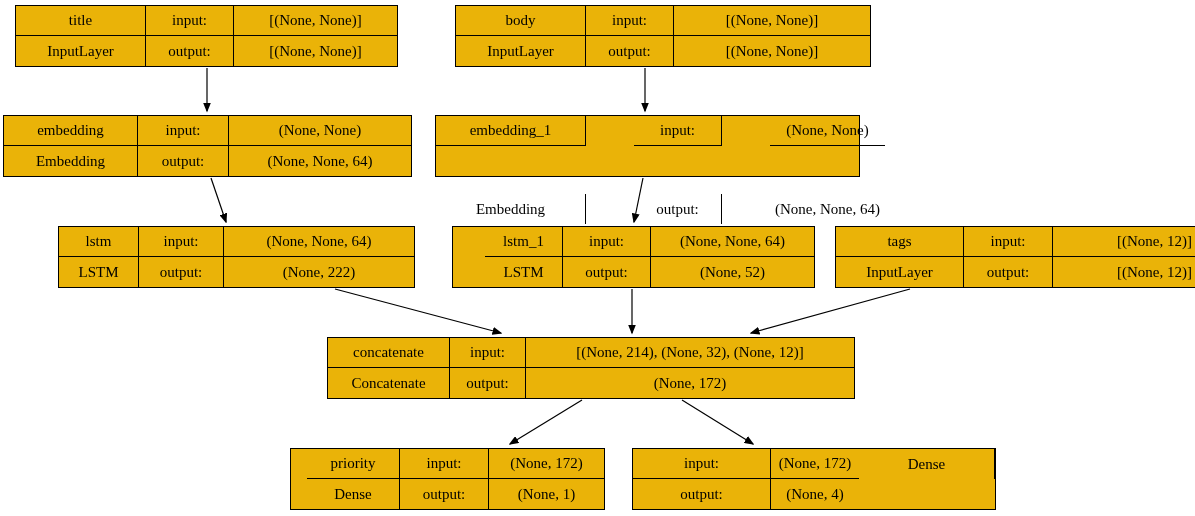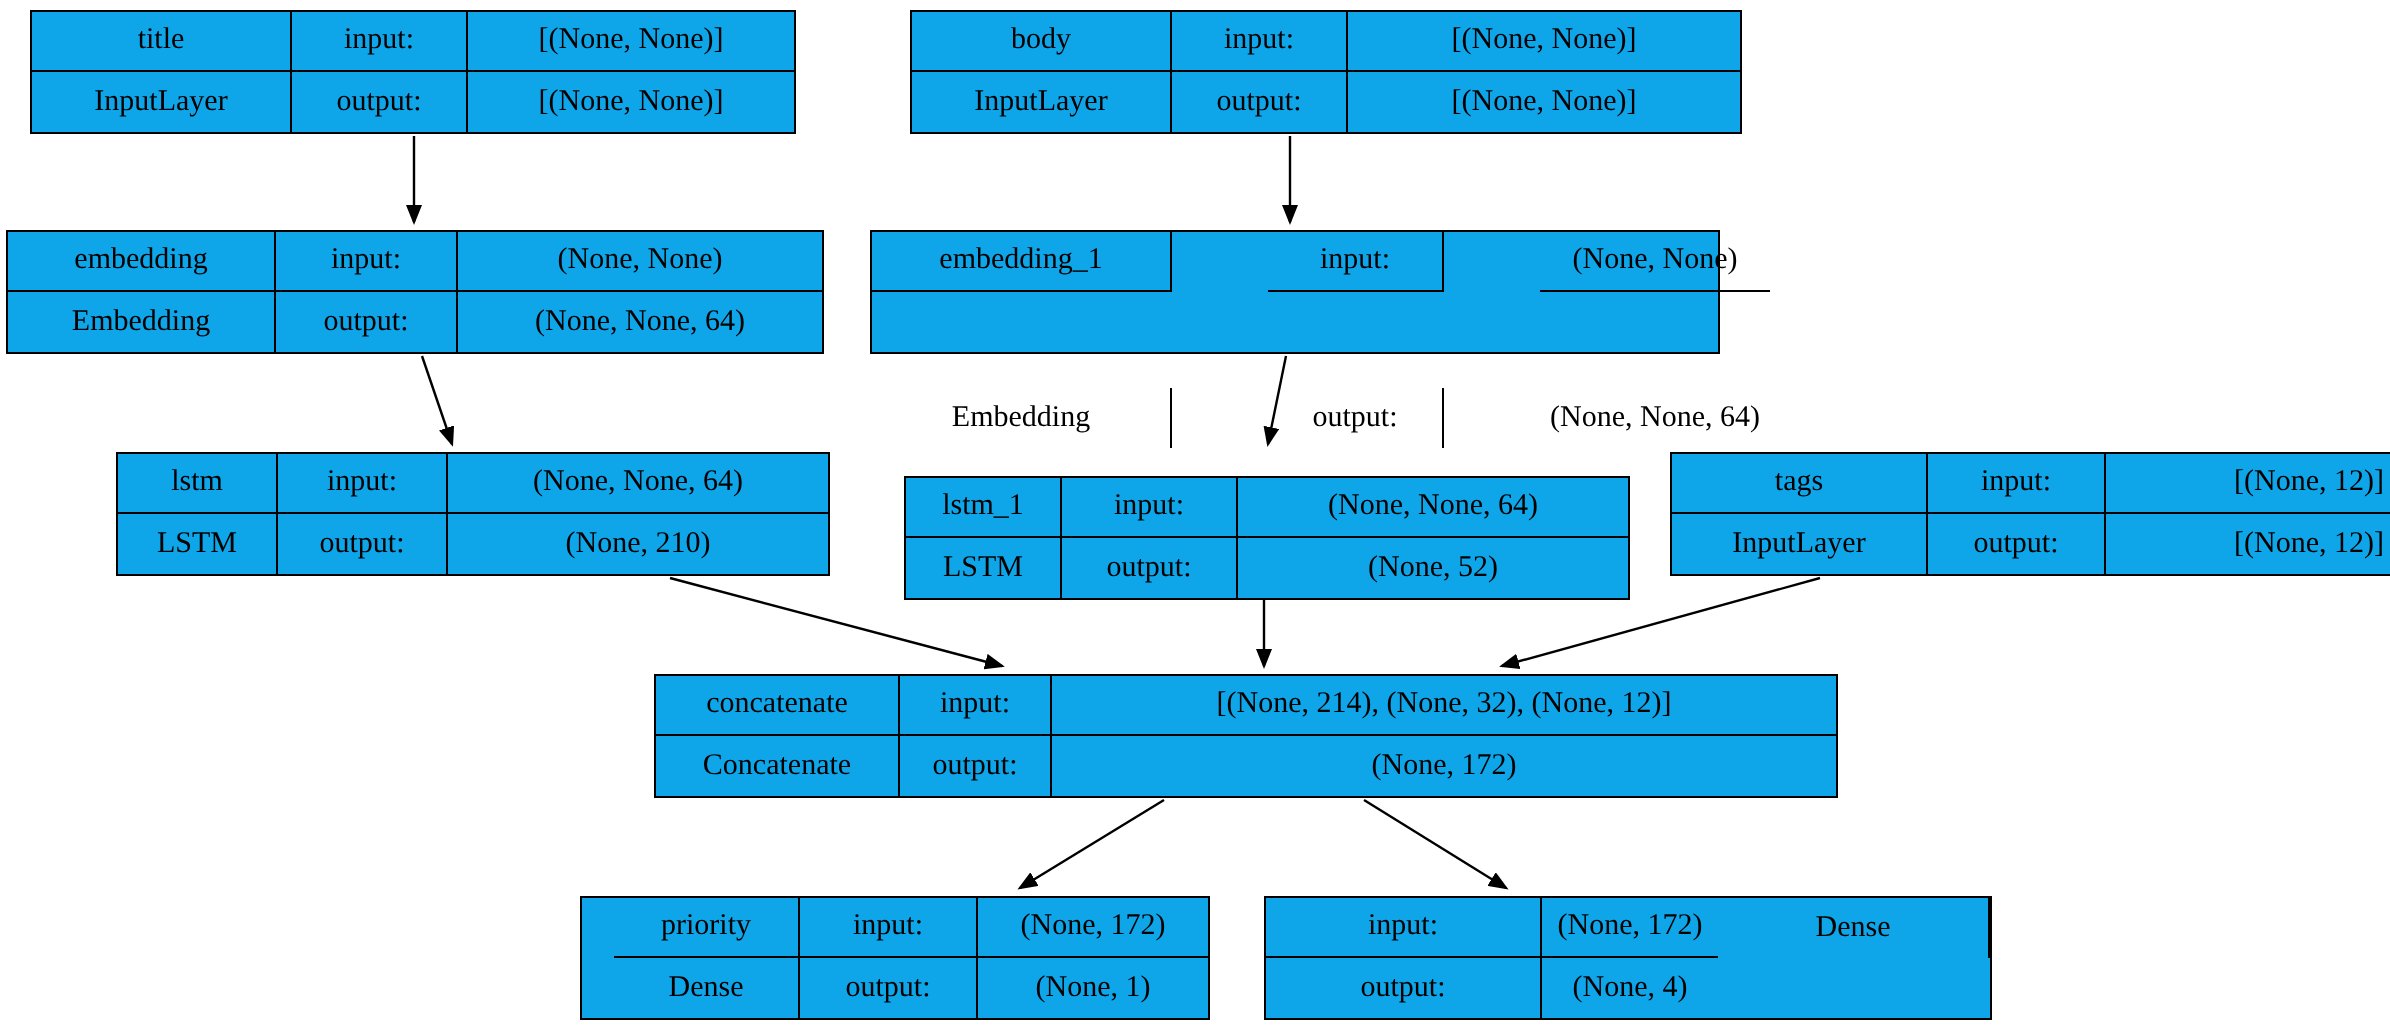--- a/index.html
+++ b/index.html
@@ -3,21 +3,21 @@
 <meta charset="utf-8">
 <style>
   html,body { margin:0; padding:0; background:#ffffff; }
   #canvas {
     position:relative; width:1195px; height:516px; background:#ffffff;
     font-family:"Liberation Serif","DejaVu Serif",serif; font-size:15px; color:#000000;
     overflow:hidden;
   }
   .node {
     position:absolute; height:62px; display:grid; grid-template-rows:30px 30px;
-    border:1px solid #000000; background:#0ea5e9; box-sizing:border-box;
+    border:1px solid #000000; background:#eab308; box-sizing:border-box;
   }
   .cell {
     display:flex; align-items:center; justify-content:center;
     padding:0 5px; white-space:nowrap; box-sizing:border-box;
     border-right:1px solid #000000; border-bottom:1px solid #000000;
   }
   .cell.lastcol { border-right:none; }
   .cell.lastrow { border-bottom:none; }
   svg.edges { position:absolute; left:0; top:0; pointer-events:none; }
   svg.edges line { stroke:#000000; stroke-width:1.2; }
@@ -79,42 +79,42 @@
     <div class="cell lastrow">output:</div>
     <div class="cell lastcol lastrow">(None, None, 64)</div>
   </div>
 
   <div class="node" style="left:58px; top:226px; width:357px; grid-template-columns:80px 85px 1fr;">
     <div class="cell">lstm</div>
     <div class="cell">input:</div>
     <div class="cell lastcol">(None, None, 64)</div>
     <div class="cell lastrow">LSTM</div>
     <div class="cell lastrow">output:</div>
-    <div class="cell lastcol lastrow">(None, 210)</div>
+    <div class="cell lastcol lastrow">(None, 222)</div>
   </div>
 
-  <div class="node" style="left:452px; top:238px; width:363px; grid-template-columns:78px 88px 1fr;">
+  <div class="node" style="left:452px; top:226px; width:363px; grid-template-columns:78px 88px 1fr;padding-left:32px;">
     <div class="cell">lstm_1</div>
     <div class="cell">input:</div>
     <div class="cell lastcol">(None, None, 64)</div>
     <div class="cell lastrow">LSTM</div>
     <div class="cell lastrow">output:</div>
     <div class="cell lastcol lastrow">(None, 52)</div>
   </div>
 
   <div class="node" style="left:835px; top:226px; width:422px; grid-template-columns:128px 89px 1fr;">
     <div class="cell">tags</div>
     <div class="cell">input:</div>
     <div class="cell lastcol">[(None, 12)]</div>
     <div class="cell lastrow">InputLayer</div>
     <div class="cell lastrow">output:</div>
     <div class="cell lastcol lastrow">[(None, 12)]</div>
   </div>
 
-  <div class="node" style="left:327px; top:337px; width:592px; grid-template-columns:122px 76px 1fr;">
+  <div class="node" style="left:327px; top:337px; width:528px; grid-template-columns:122px 76px 1fr;">
     <div class="cell">concatenate</div>
     <div class="cell">input:</div>
     <div class="cell lastcol">[(None, 214), (None, 32), (None, 12)]</div>
     <div class="cell lastrow">Concatenate</div>
     <div class="cell lastrow">output:</div>
     <div class="cell lastcol lastrow">(None, 172)</div>
   </div>
 
   <div class="node" style="left:290px; top:448px; width:315px; grid-template-columns:93px 89px 1fr;padding-left:16px;">
     <div class="cell">priority</div>

